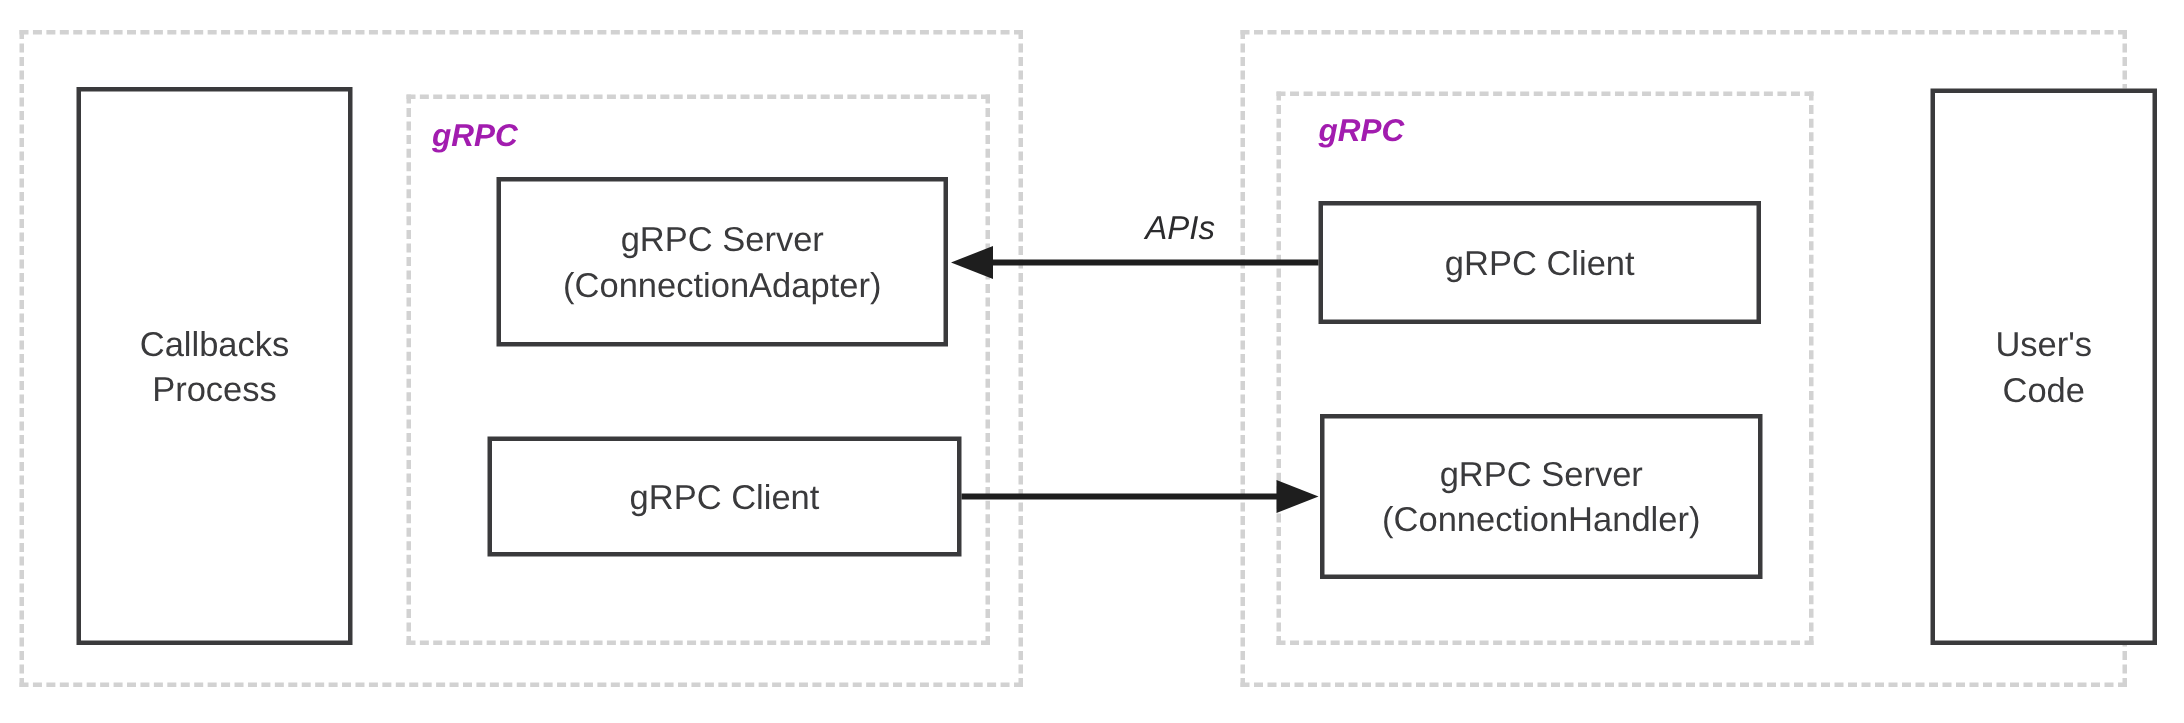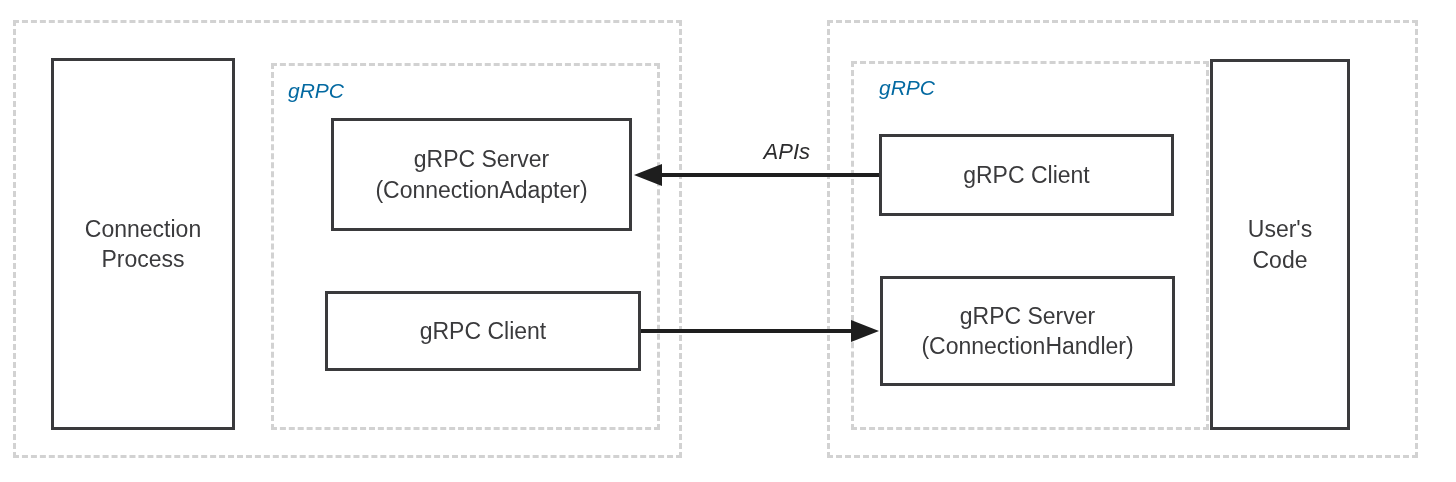--- a/index.html
+++ b/index.html
@@ -45,23 +45,23 @@
   .solid-box .box-text {
     display: block;
     white-space: pre-line;
     padding: 0 6px;
   }
 
   
   .group-label {
     position: absolute;
     font-style: italic;
-    font-weight: normal;
+    font-weight: bold;
     font-size: 21px;
-    color: #0369a1;
+    color: #a21caf;
     font-family: "Liberation Sans", sans-serif;
     white-space: nowrap;
     text-align: center;
   }
 
   
   .edge-label {
     position: absolute;
     font-style: italic;
     font-size: 22px;
@@ -92,21 +92,21 @@
 
   <div class="dashed-box" id="group-2" style="left:827px; top:20px; width:591px; height:438px;"></div>
 
   <div class="dashed-box" id="group-3" style="left:851px; top:61px; width:358px; height:369px;"></div>
 
   <div class="group-label" style="left:288px; top:79px;">gRPC</div>
 
   <div class="group-label" style="left:879px; top:76px;">gRPC</div>
 
   <div class="solid-box" style="left:51px; top:58px; width:184px; height:372px;">
-    <span class="box-text">Connection
+    <span class="box-text">Callbacks
 Process</span>
   </div>
 
   <div class="solid-box" style="left:331px; top:118px; width:301px; height:113px;">
     <span class="box-text">gRPC Server
 (ConnectionAdapter)</span>
   </div>
 
   <div class="solid-box" style="left:325px; top:291px; width:316px; height:80px;">
     <span class="box-text">gRPC Client</span>
@@ -114,21 +114,21 @@
 
   <div class="solid-box" style="left:879px; top:134px; width:295px; height:82px;">
     <span class="box-text">gRPC Client</span>
   </div>
 
   <div class="solid-box" style="left:880px; top:276px; width:295px; height:110px;">
     <span class="box-text">gRPC Server
 (ConnectionHandler)</span>
   </div>
 
-  <div class="solid-box" style="left:1210px; top:59px; width:140px; height:371px;justify-content:center;">
+  <div class="solid-box" style="left:1287px; top:59px; width:151px; height:371px;justify-content:center;">
     <span class="box-text">User's
 Code</span>
   </div>
 
   <svg id="arrow-layer" viewBox="0 0 1456 482" width="1456" height="482">
 
     <g>
       <line x1="879" y1="175" x2="652" y2="175" stroke="#1e1e1e" stroke-width="4"></line>
       <polygon points="634,175 662,164 662,186" fill="#1e1e1e"></polygon>
     </g>

